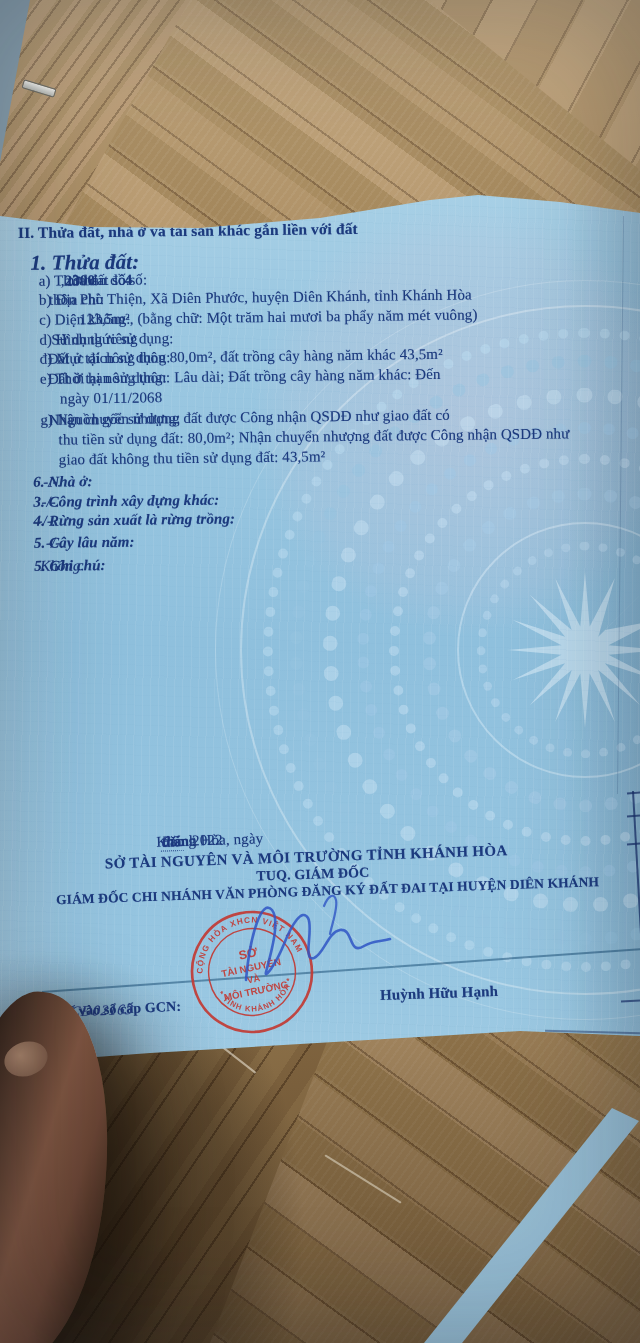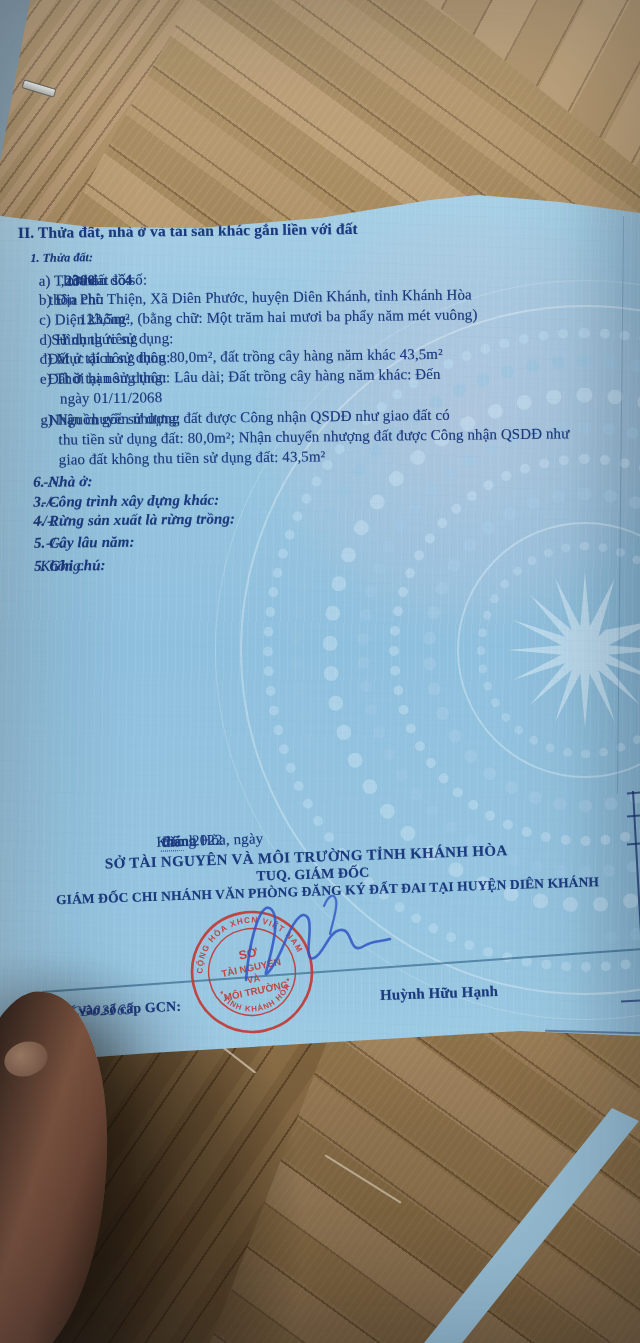--- a/index.html
+++ b/index.html
@@ -151,21 +151,21 @@
     <div class="tbl-v"></div>
     <div class="tbl-h1"></div>
     <div class="tbl-h2"></div>
     <div class="tbl-h3"></div>
     <div class="tbl-h4"></div>
     <div class="edgeline"></div>
     <div class="crease"></div>
 
     <div class="doc">
       <div class="t b" style="left:18px;top:224px;font-size:15.5px;">II. Thửa đất, nhà ở và tài sản khác gắn liền với đất</div>
-      <div class="t b i" style="left:30px;top:251px;font-size:12px;">1. Thửa đất:</div>
+      <div class="t b i" style="left:30px;top:251px;font-size:21px;">1. Thửa đất:</div>
 
       <div class="t" style="left:38px;top:272px;">
         <span>a) Thửa đất số:</span>
           <span class="b" style="margin-left:26px;">2300</span>
           <span style="margin-left:22px;">, tờ bản đồ số:</span>
           <span class="b" style="margin-left:86px;">4</span>
       </div>
       <div class="t" style="left:38px;top:291px;">
         <span>b) Địa chỉ:</span>
           <span style="margin-left:10px;">thôn Phò Thiện, Xã Diên Phước, huyện Diên Khánh, tỉnh Khánh Hòa</span>

